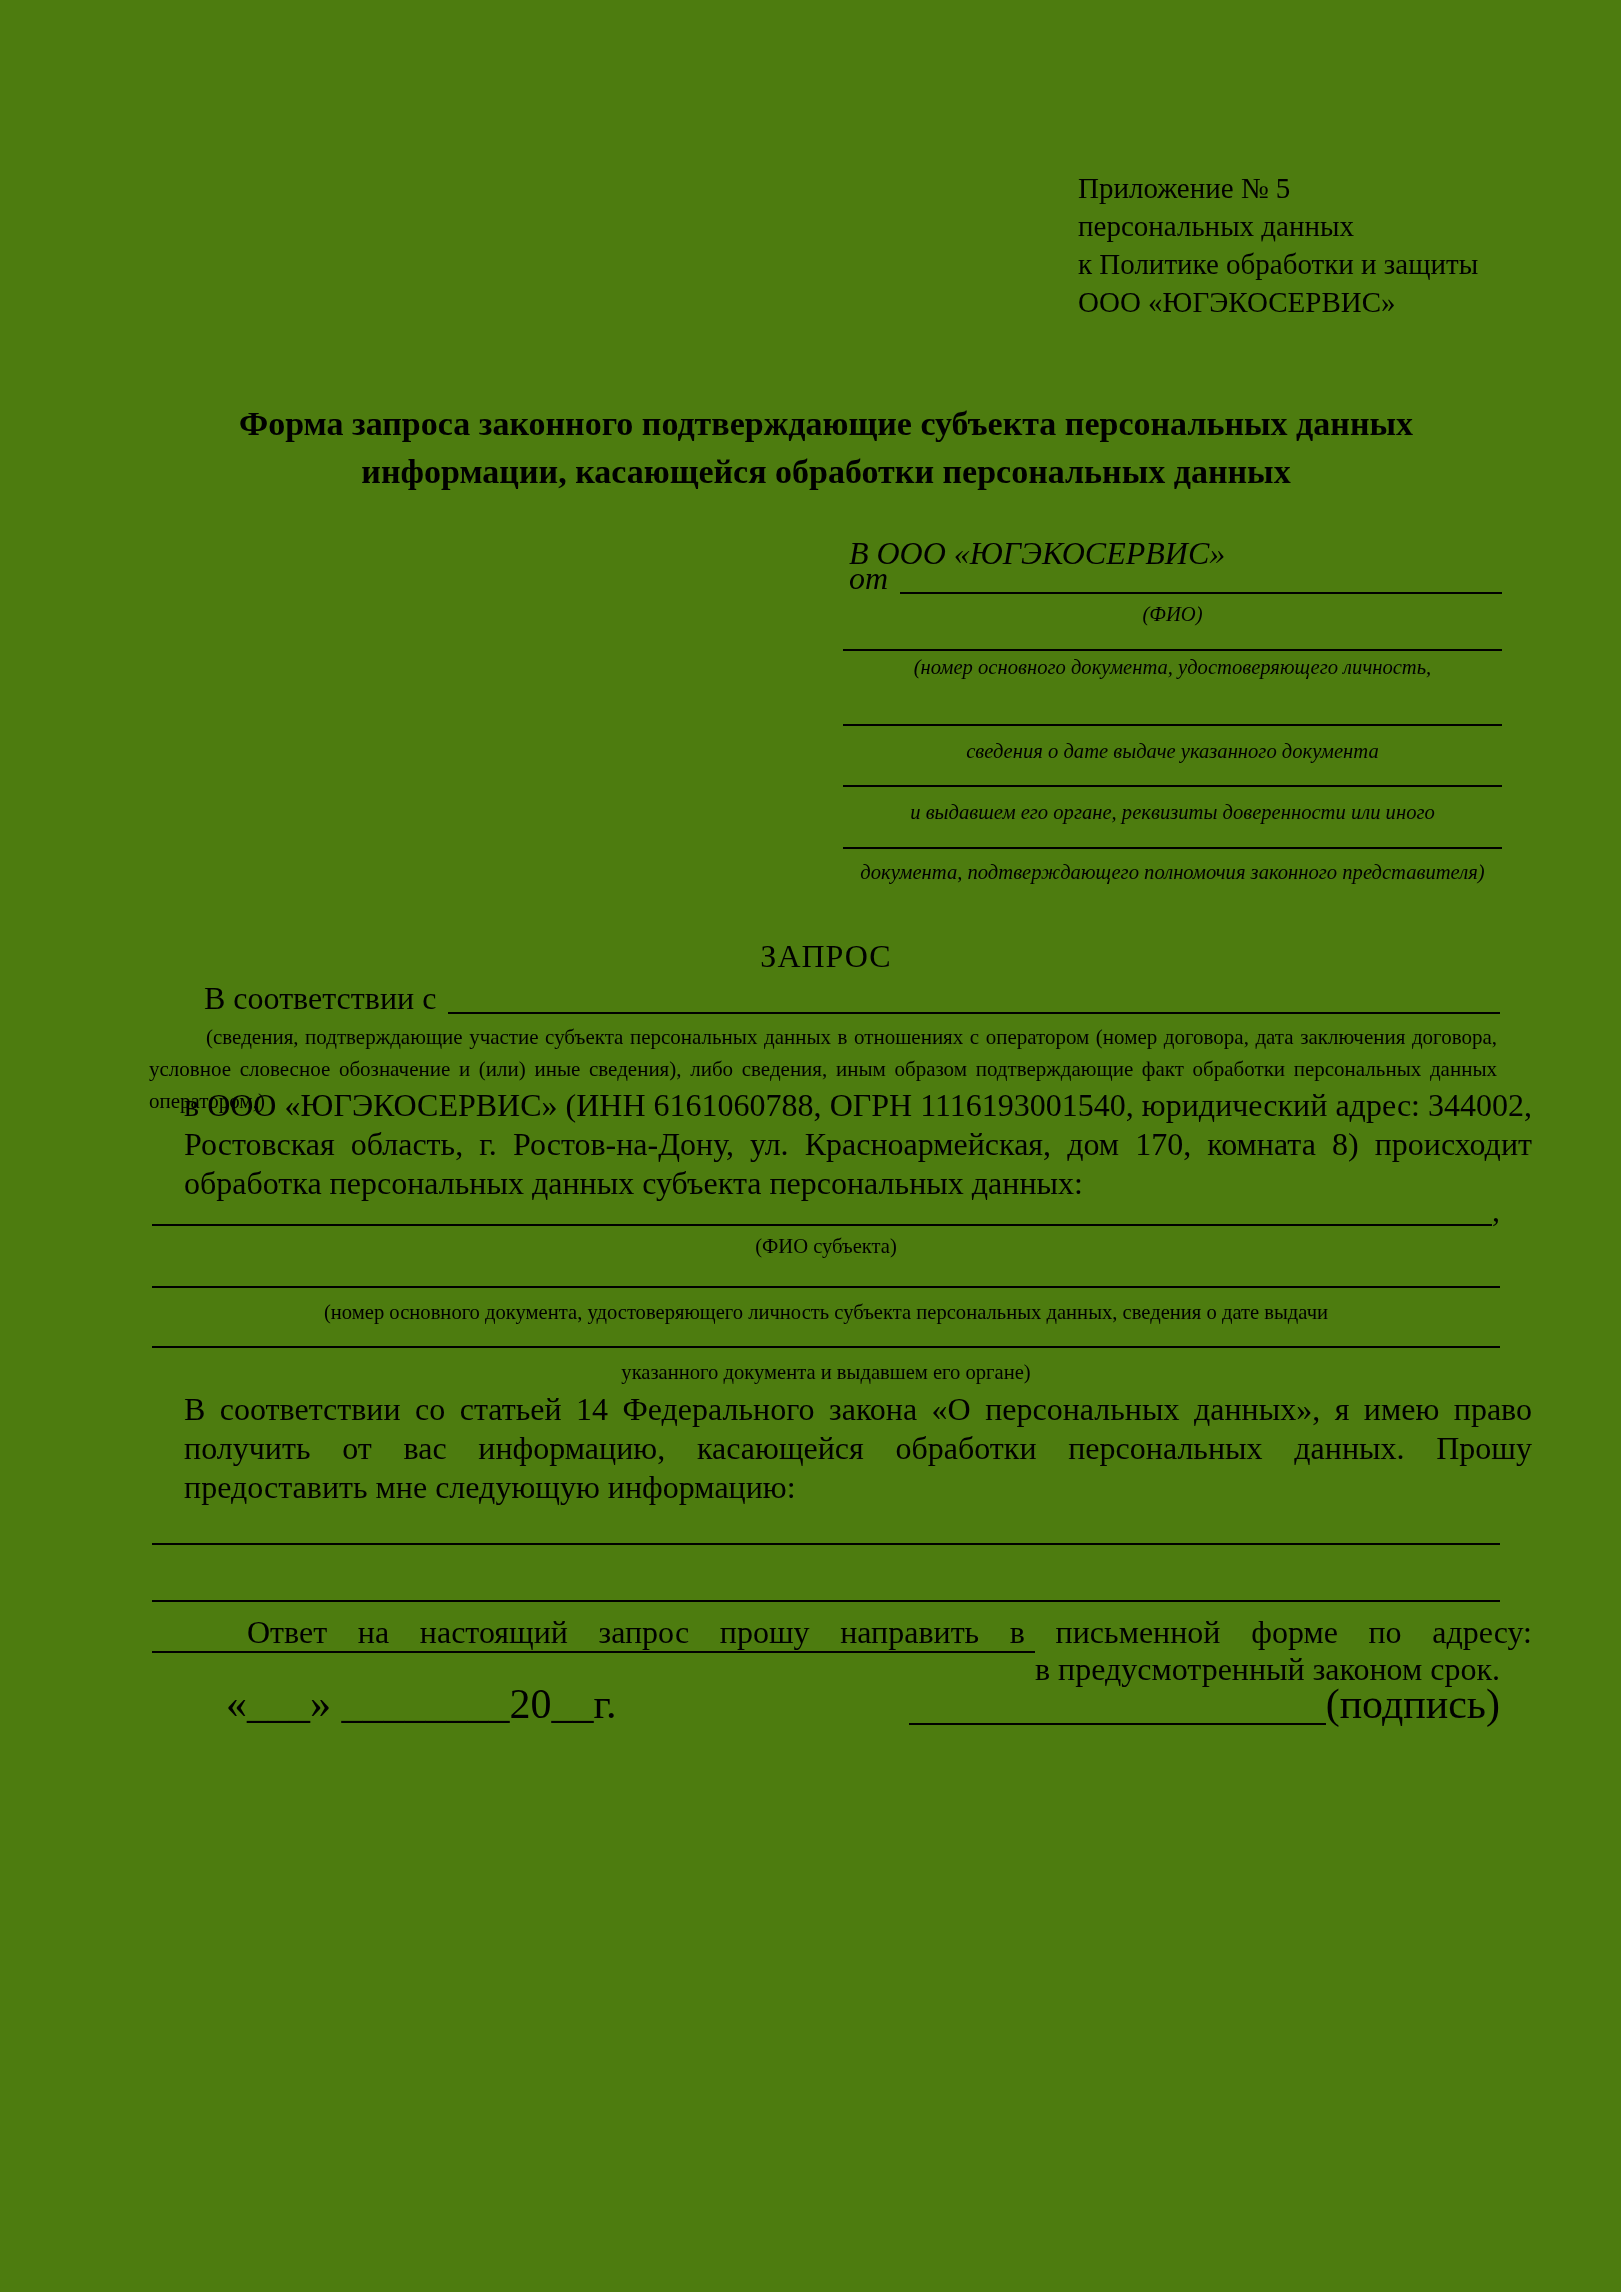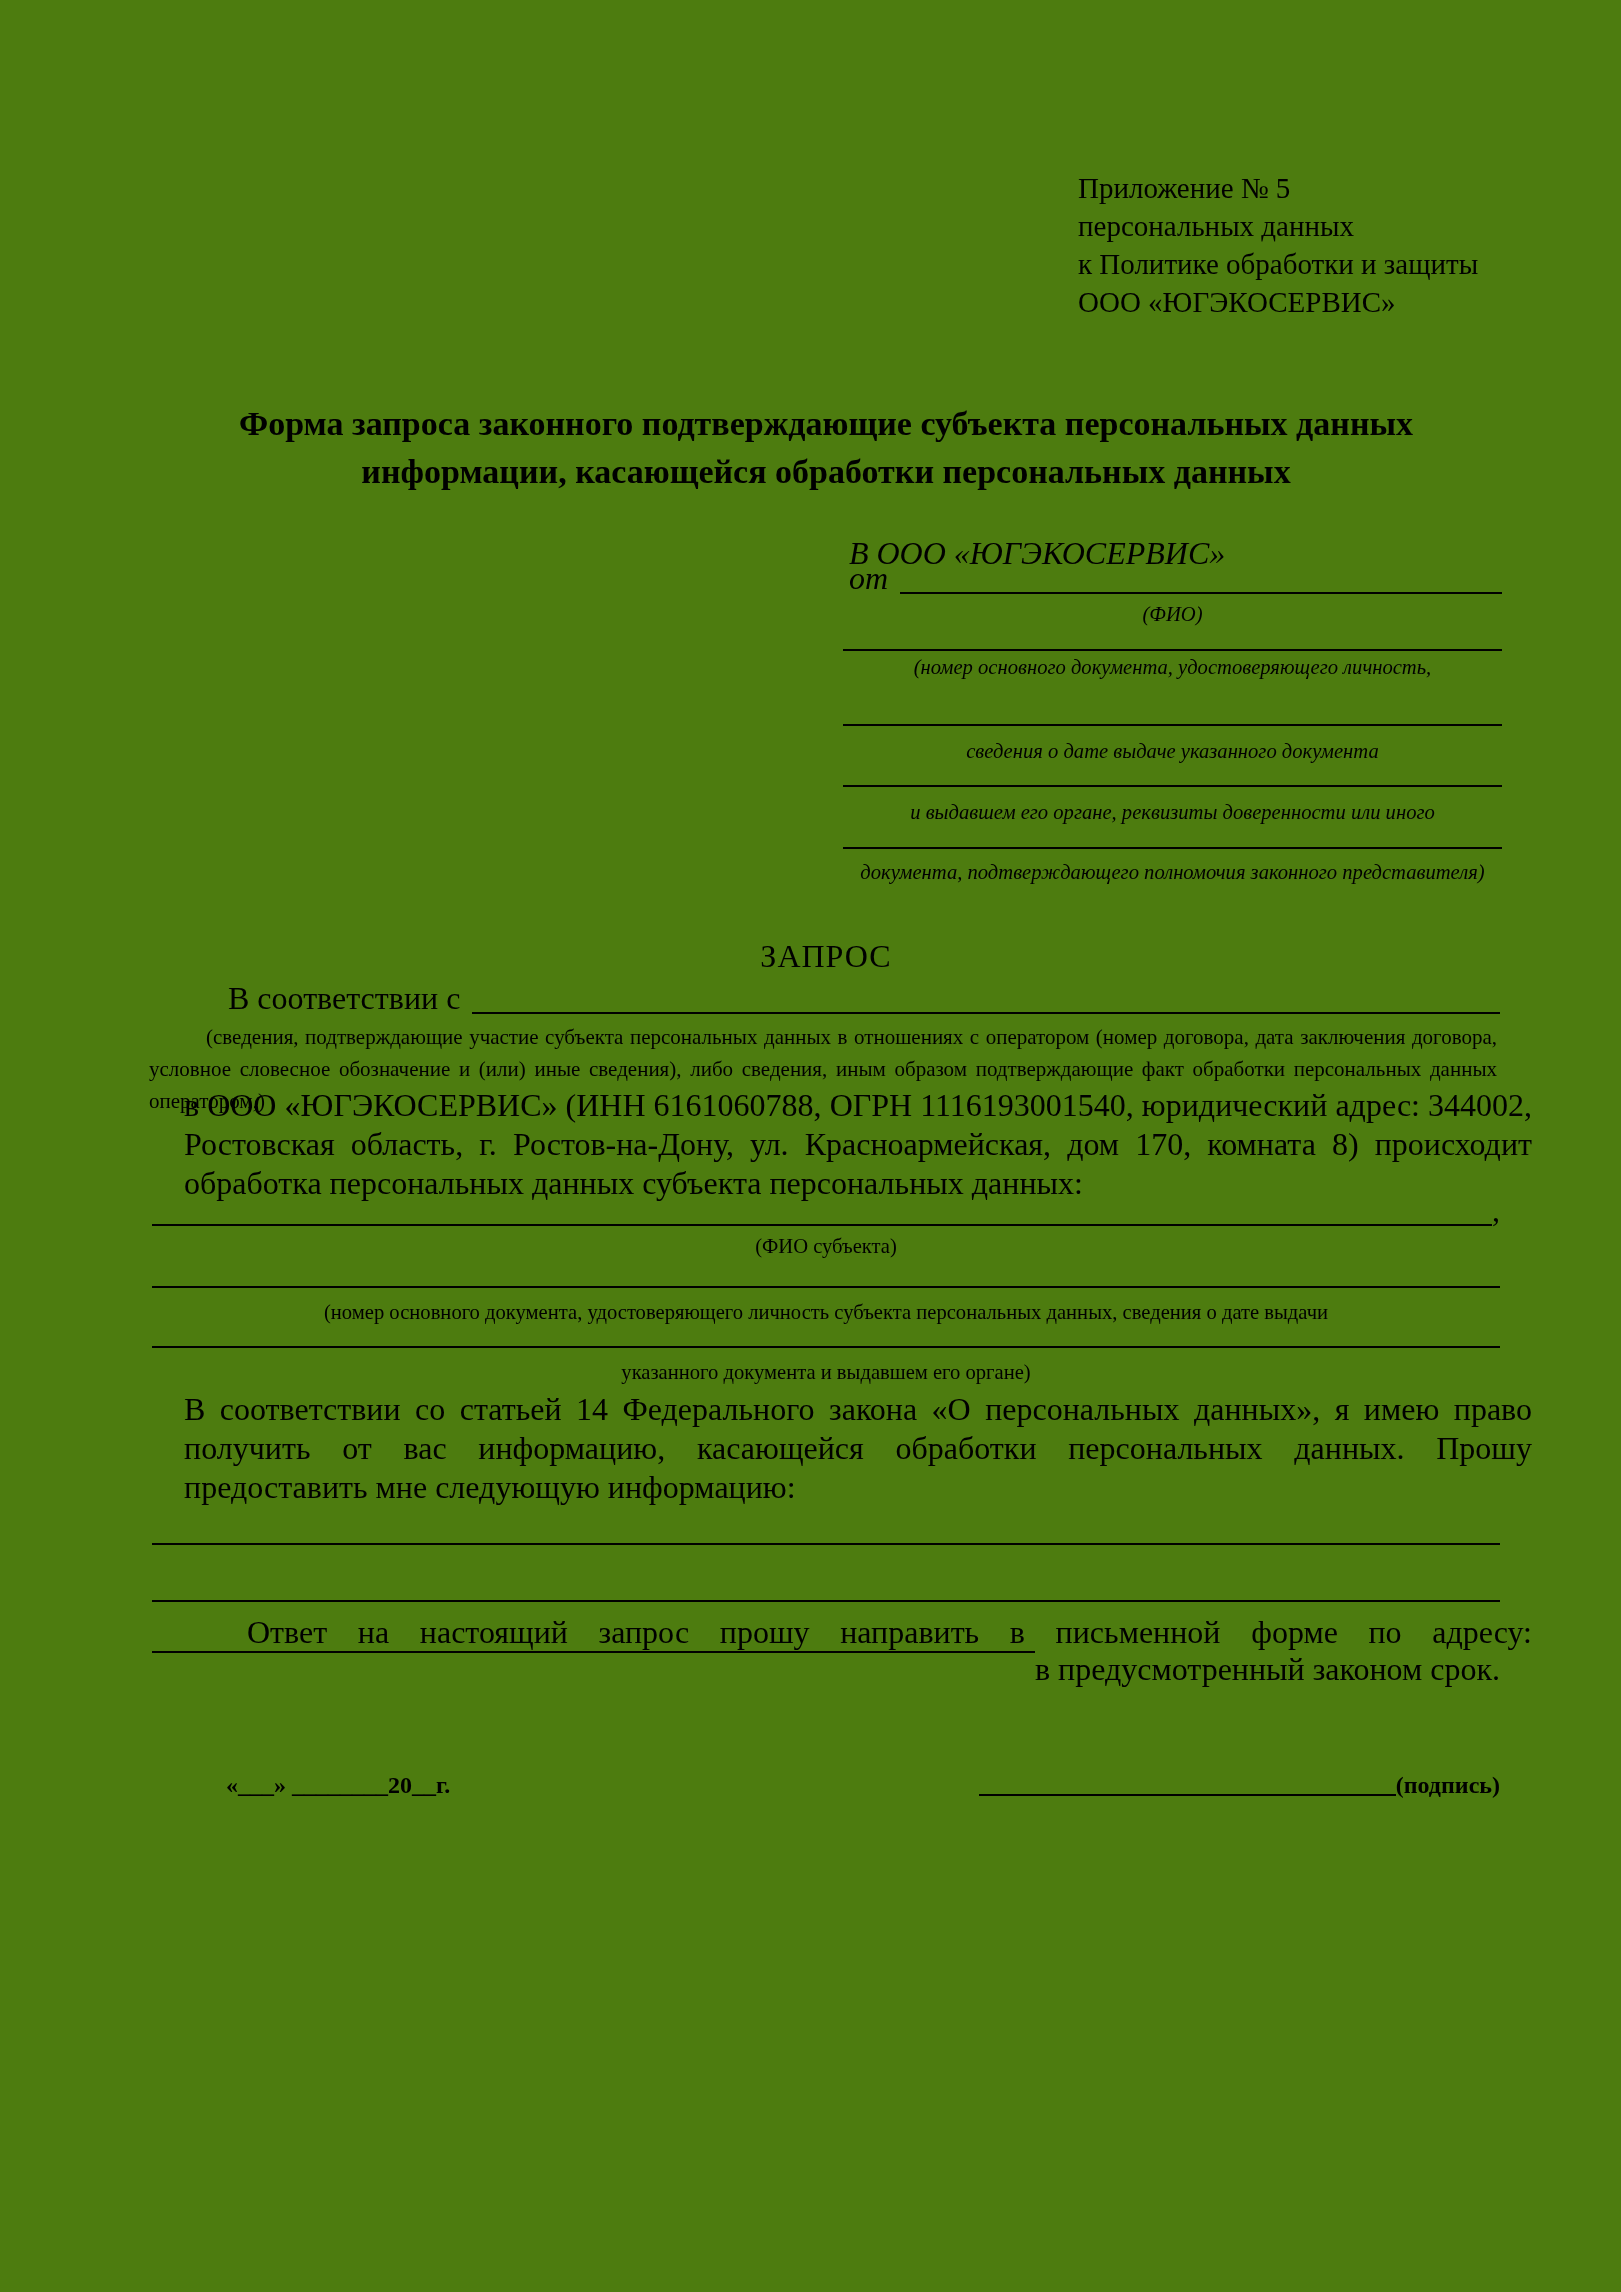--- a/index.html
+++ b/index.html
@@ -35,21 +35,21 @@
   .fio-cap { top: 67px; }
   .addr-line { position: absolute; left: 0; right: 0; border-bottom: 2.9px solid #000; height: 0; }
   .l2 { top: 114px; } .c1 { top: 120px; }
   .l3 { top: 189px; } .c2 { top: 204px; }
   .l4 { top: 250px; } .c3 { top: 265px; }
   .l5 { top: 312px; } .c4 { top: 325px; }
 
   
   .zapros { left: 152px; top: 938px; width: 1348px; text-align: center; font-size: 32px; letter-spacing: 1px; }
   .intro-row { left: 152px; top: 982px; width: 1348px; display: flex; align-items: flex-end; height: 35px; font-size: 32px; }
-  .intro-row .prefix { margin-left: 76px; font-family: Liberation Serif, serif; }
+  .intro-row .prefix { margin-left: 52px; font-family: Liberation Serif, serif; }
   .intro-row .fill-line { margin-left: 11.8px; margin-bottom: 2.9px; }
   .intro-note {
     left: 149px; top: 1021px; width: 1348px;
     font-size: 21px; line-height: 32px;
     text-align: justify; text-indent: 57px;
   }
   .par { left: 152px; width: 1348px; font-size: 32px; line-height: 39px; text-align: justify; margin-left: 32px; }
   .operator-par { top: 1086px; }
   .subject-row { left: 152px; top: 1200px; width: 1348px; display: flex; align-items: flex-end; height: 29px; font-size: 32px; }
   .subject-row .fill-line { margin-bottom: 2.9px; }
@@ -60,21 +60,21 @@
   .line-b { top: 1346px; } .cap-b { top: 1360px; }
   .law-par { top: 1390px; }
   .blank-1 { top: 1543px; }
   .blank-2 { top: 1600px; }
   .reply-par { top: 1613px; text-align: justify; text-align-last: justify; text-indent: 63px; }
   .reply-row { left: 152px; top: 1651px; width: 1348px; display: flex; height: 31px; font-size: 32px; }
   .reply-row .fill-line { margin-bottom: 2.9px; }
   .reply-row .tail { white-space: nowrap; }
 
   
-  .footer-row { left: 152px; top: 1760px; width: 1348px; display: flex; justify-content: space-between; align-items: flex-end; font-size: 24px; height: 39px; font-weight: bold; }
+  .footer-row { left: 152px; top: 1689px; width: 1348px; display: flex; justify-content: space-between; align-items: flex-end; font-size: 42px; height: 39px; }
   .date-cell { margin-left: 74px; }
   .sig-group { display: flex; align-items: flex-end; }
   .sig-line { display: inline-block; width: 417px; border-bottom: 2.9px solid #000; height: 0; margin-bottom: 2.9px; }
 </style>
 </head>
 <body>
 
 <div class="page">
 
   <div class="abs appendix">

